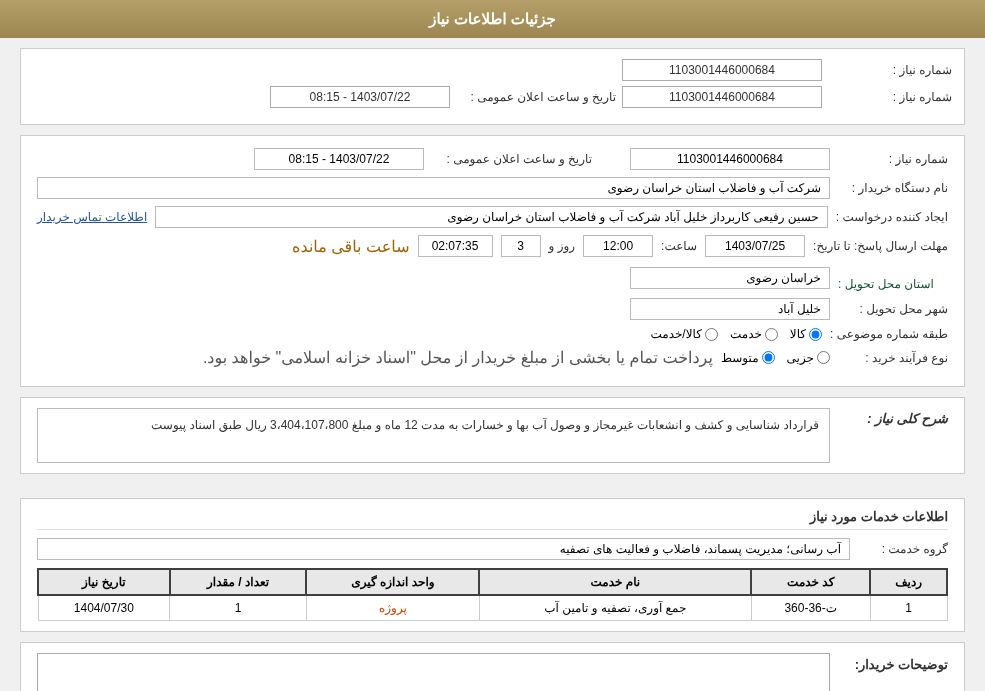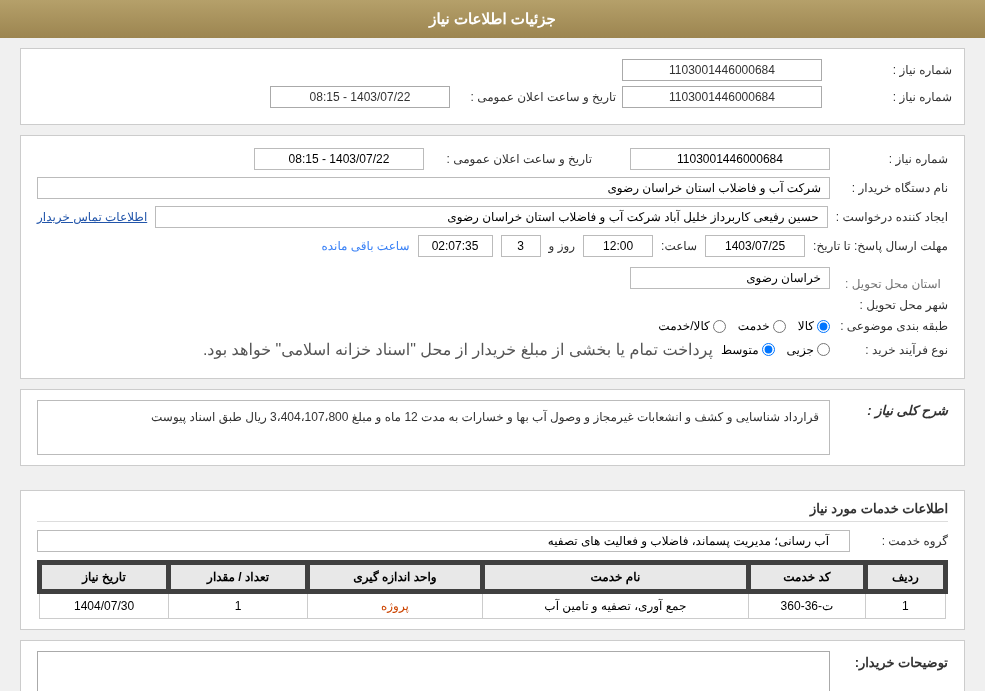--- a/index.html
+++ b/index.html
@@ -54,21 +54,21 @@
       gap: 3px;
     }
 
     .service-table {
       width: 100%;
       border-collapse: collapse;
       font-size: 12px;
     }
     .service-table th {
       background: #e8e8e8;
-      border: 5px solid #404040;
+      border: 2px solid #404040;
       padding: 5px 8px;
       font-weight: bold;
     }
     .service-table td {
       border: 1px solid #ccc;
       padding: 5px 8px;
       text-align: center;
     }
     .service-table tr:nth-child(even) { background: #f9f9f9; }
 
@@ -156,34 +156,35 @@
       </div>
 
       <div style="display:flex; align-items:center; margin-bottom:7px; direction:rtl; gap:8px; flex-wrap:wrap;">
         <span style="min-width:110px; text-align:right; font-size:12px; color:#333;">مهلت ارسال پاسخ: تا تاریخ:</span>
         <div style="background:white; border:1px solid #bbb; padding:3px 8px; min-width:100px; text-align:center; font-size:12px;">1403/07/25</div>
         <span style="font-size:12px; color:#333;">ساعت:</span>
         <div style="background:white; border:1px solid #bbb; padding:3px 6px; width:70px; text-align:center; font-size:12px;">12:00</div>
         <span style="font-size:12px; color:#333;">روز و</span>
         <div style="background:white; border:1px solid #bbb; padding:3px 6px; width:40px; text-align:center; font-size:12px;">3</div>
         <div style="background:white; border:1px solid #bbb; padding:3px 0; width:75px; text-align:center; font-size:12px;">02:07:35</div>
-        <span style="font-size:12px; color:#3b82f6;">ساعت باقی مانده</span>
-      </div>
-
-      <div style="display:flex; align-items:center; margin-bottom:7px; direction:rtl; gap:8px;">
-        <span style="min-width:110px; text-align:center; font-size:12px; color:#737373;margin-top:13px;">استان محل تحویل :</span>
+        <span style="font-size:16px; color:#a16207;">ساعت باقی مانده</span>
+      </div>
+
+      <div style="display:flex; align-items:center; margin-bottom:7px; direction:rtl; gap:8px;">
+        <span style="min-width:110px; text-align:left; font-size:12px; color:#14532d;margin-top:13px;">استان محل تحویل :</span>
         <div style="background:white; border:1px solid #bbb; padding:3px 8px; min-width:200px; font-size:12px; text-align:right;">خراسان رضوی</div>
       </div>
 
       <div style="display:flex; align-items:center; margin-bottom:7px; direction:rtl; gap:8px;">
         <span style="min-width:110px; text-align:right; font-size:12px; color:#333;">شهر محل تحویل :</span>
-      </div>
-
-      <div style="display:flex; align-items:center; margin-bottom:7px; direction:rtl; gap:8px;">
-        <span style="min-width:110px; text-align:right; font-size:12px; color:#333;">طبقه بندی موضوعی :</span>
+        <div style="background:white; border:1px solid #bbb; padding:3px 8px; min-width:200px; font-size:12px; text-align:right;">خلیل آباد</div>
+      </div>
+
+      <div style="display:flex; align-items:center; margin-bottom:7px; direction:rtl; gap:8px;">
+        <span style="min-width:110px; text-align:right; font-size:12px; color:#333;">طبقه شماره موضوعی :</span>
         <div class="radio-group">
           <label class="radio-item">
             <input type="radio" name="category" checked="" style="">
             <span>کالا</span>
           </label>
           <label class="radio-item">
             <input type="radio" name="category" style="">
             <span>خدمت</span>
           </label>
           <label class="radio-item">
@@ -215,21 +216,21 @@
         <span style="min-width:110px; text-align:right; font-size:13px; font-weight:bold; color:#333; padding-top:3px;font-style:italic;">شرح کلی نیاز :</span>
         <div style="flex:1; background:white; border:1px solid #bbb; padding:6px 10px; font-size:12px; color:#333; line-height:1.7; direction:rtl; text-align:right; min-height:55px;">قرارداد شناسایی و کشف و انشعابات غیرمجاز و وصول آب بها و خسارات به مدت 12 ماه و مبلغ 3،404،107،800 ریال طبق اسناد پیوست</div>
       </div>
     </div>
 
     <div class="section-card" style="padding:10px 16px;margin-top:24px;">
       <div style="font-size:13px; font-weight:bold; color:#333; margin-bottom:8px; border-bottom:1px solid #ddd; padding-bottom:5px; text-align:right;">اطلاعات خدمات مورد نیاز</div>
 
       <div style="display:flex; align-items:center; margin-bottom:8px; direction:rtl; gap:8px;">
         <span style="min-width:90px; text-align:right; font-size:12px; color:#333;">گروه خدمت :</span>
-        <div style="background:white; border:1px solid #bbb; padding:3px 20px; flex:1; font-size:12px; ">آب رسانی؛ مدیریت پسماند، فاضلاب و فعالیت های تصفیه</div>
+        <div style="background:white; border:1px solid #bbb; padding:3px 8px; flex:1; font-size:12px; ">آب رسانی؛ مدیریت پسماند، فاضلاب و فعالیت های تصفیه</div>
       </div>
 
       <table class="service-table">
         <thead>
           <tr>
             <th>ردیف</th>
             <th>کد خدمت</th>
             <th>نام خدمت</th>
             <th>واحد اندازه گیری</th>
             <th>تعداد / مقدار</th>

